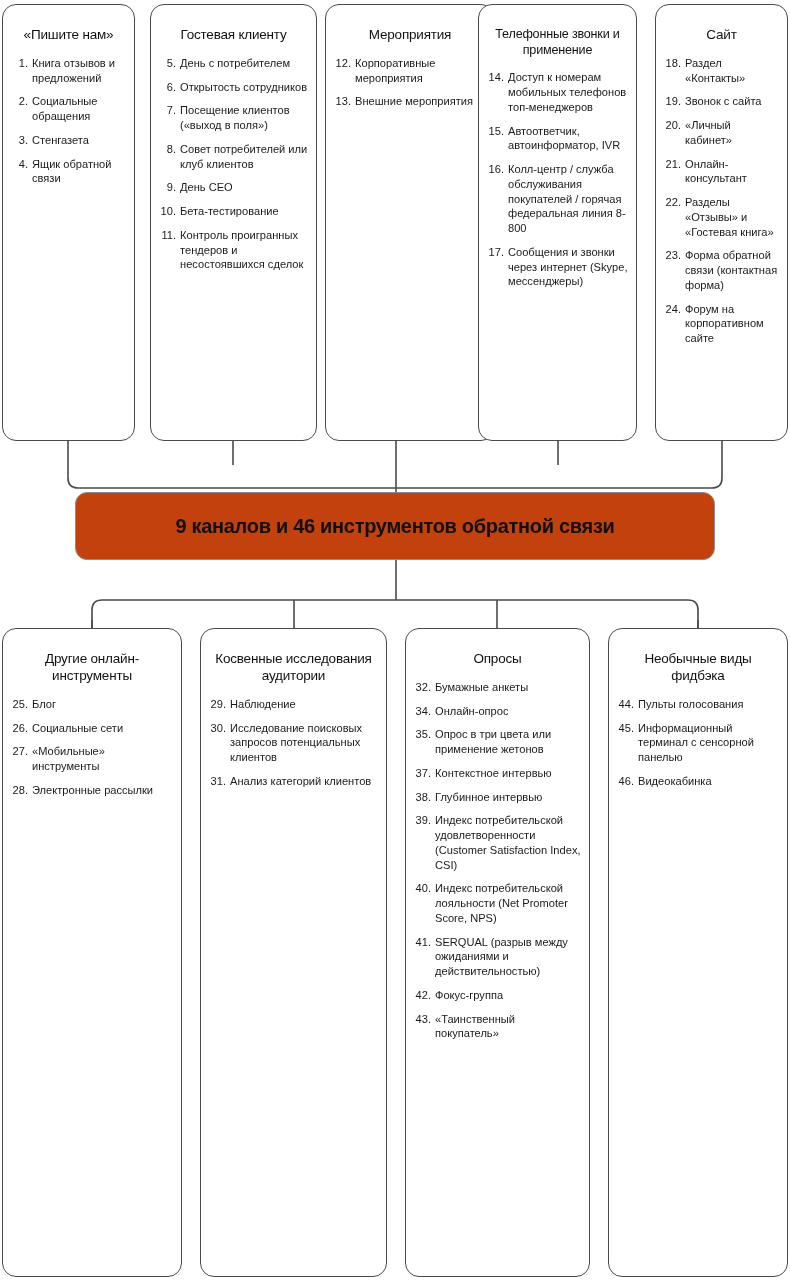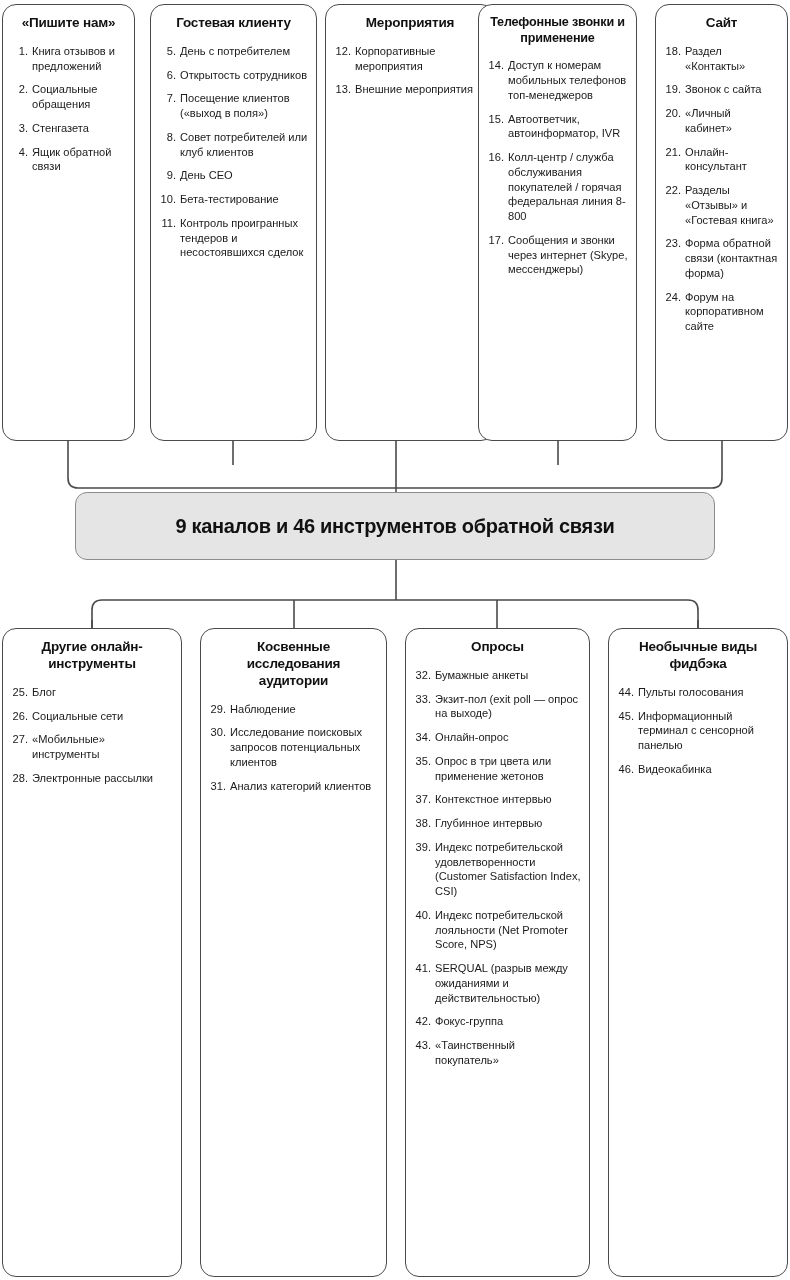--- a/index.html
+++ b/index.html
@@ -39,24 +39,24 @@
     box-sizing: border-box;
     border: 1.6px solid #4a4a4a;
     border-radius: 14px;
     background: #ffffff;
     padding: 10px 8px 10px 8px;
     overflow: hidden;
   }
 
   .node-title {
     text-align: center;
-    font-weight: bold;
+    font-weight: normal;
     font-size: 13.5px;
     line-height: 1.25;
-    margin: 0 2px 12px 2px;
+    margin: 12px 2px 12px 2px;
     color: #111111;
     letter-spacing: -0.2px;
   }
 
   .node.narrow .node-title { font-size: 12.6px; }
 
   .item-list {
     list-style: none;
     margin: 0;
     padding: 0;
@@ -82,21 +82,21 @@
   .item-text {
     flex: 1 1 auto;
   }
 
   
   .banner {
     position: absolute;
     box-sizing: border-box;
     border: 1.6px solid #8c8c8c;
     border-radius: 12px;
-    background: #e5e5e5;
+    background: #c2410c;
     display: flex;
     align-items: center;
     justify-content: center;
   }
   .banner-text {
     font-weight: bold;
     font-size: 20px;
     color: #111111;
     letter-spacing: -0.3px;
     text-align: center;
@@ -303,24 +303,20 @@
   </div>
 
   <div class="node" style="left:405px; top:628px; width:185px; height:649px;">
     <div class="node-title">Опросы</div>
     <ul class="item-list">
       <li class="item">
         <span class="item-num">32.</span>
         <span class="item-text">Бумажные анкеты</span>
       </li>
       <li class="item">
-        <span class="item-num">33.</span>
-        <span class="item-text">Экзит-пол (exit poll — опрос на выходе)</span>
-      </li>
-      <li class="item">
         <span class="item-num">34.</span>
         <span class="item-text">Онлайн-опрос</span>
       </li>
       <li class="item">
         <span class="item-num">35.</span>
         <span class="item-text">Опрос в три цвета или применение жетонов</span>
       </li>
       <li class="item">
         <span class="item-num">37.</span>
         <span class="item-text">Контекстное интервью</span>

